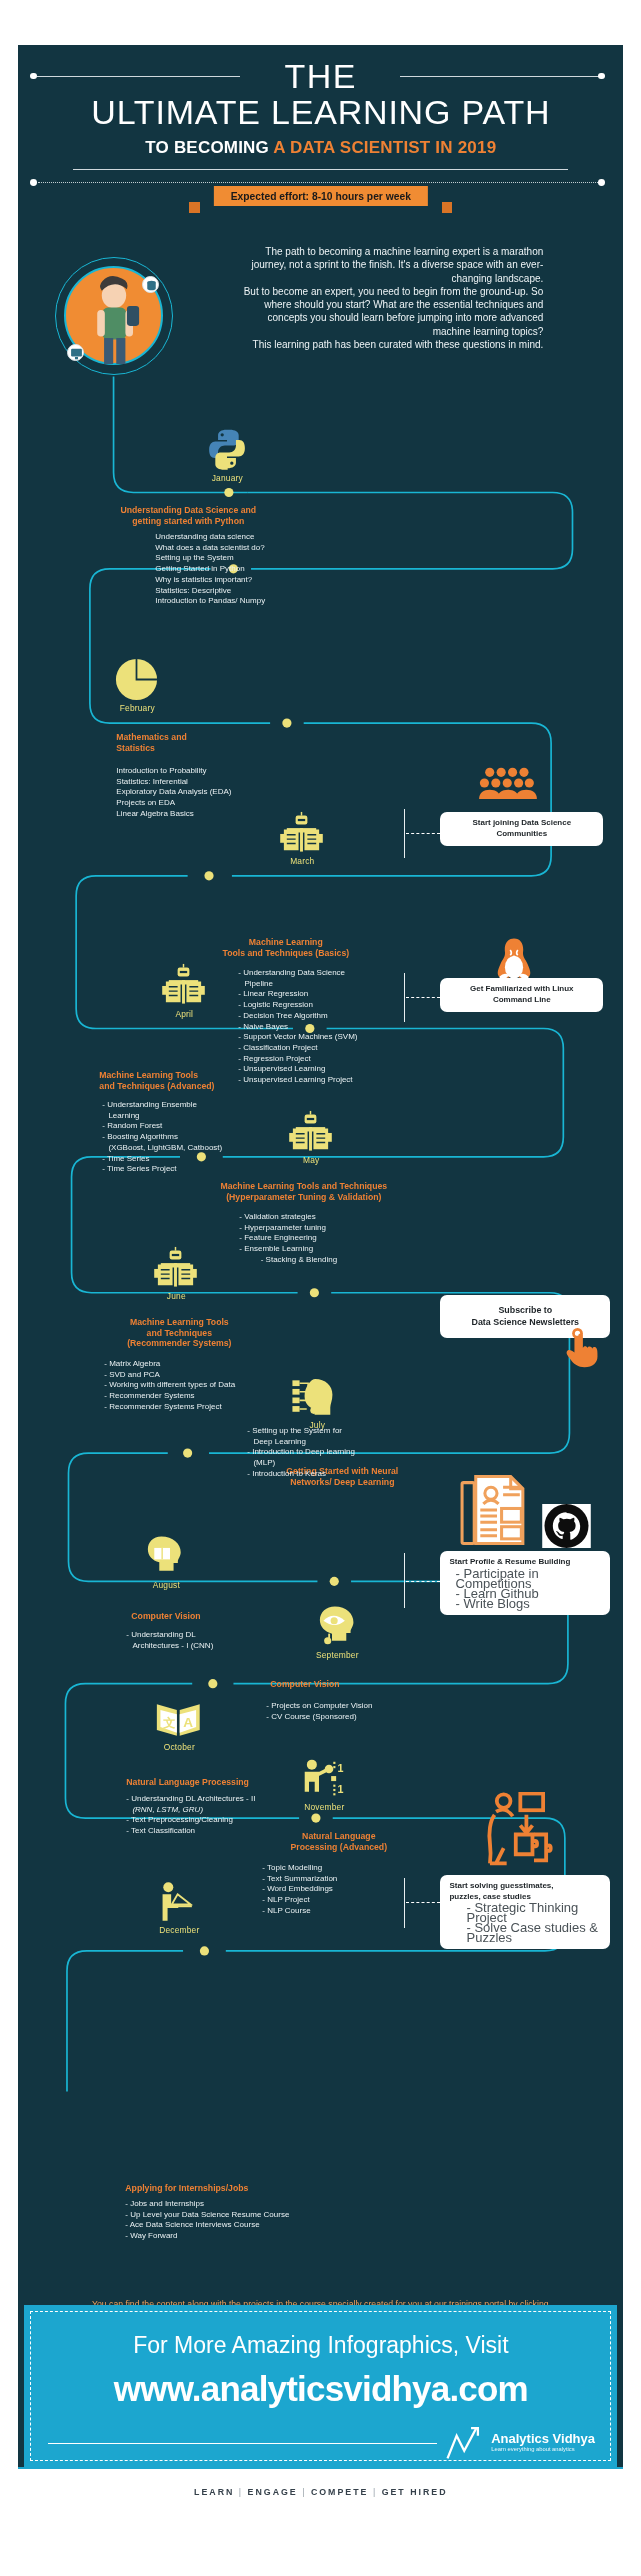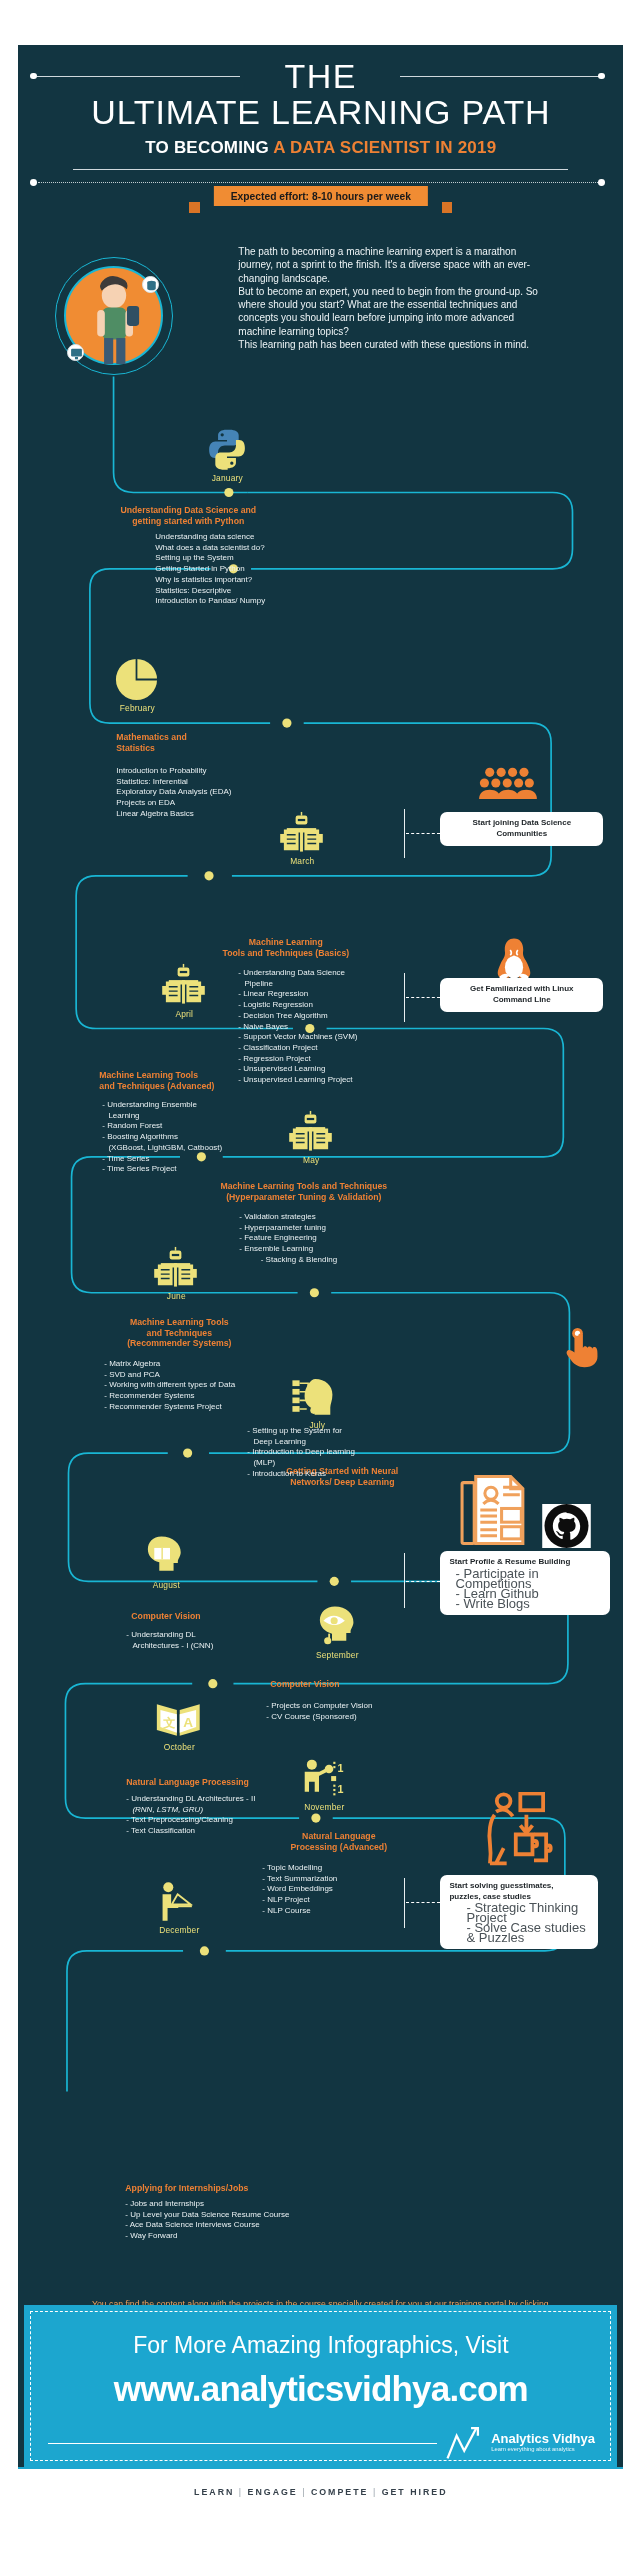--- a/index.html
+++ b/index.html
@@ -59,21 +59,21 @@
   }
   .ribbon-tail {
     position: absolute; top: 157px; width: 10.7px; height: 10.7px;
     background: #d97426;
   }
 
   
   .intro {
     position: absolute; top: 200px; left: 220px; width: 305px;
     color: #eef4f6; font-size: 10px; line-height: 13.3px;
-    text-align: left;
+    text-align: right;
   }
   .avatar-circle {
     position: absolute; left: 46px; top: 221px;
     width: 99px; height: 99px; border-radius: 50%;
     background: #f08c33; border: 2.3px solid #19b6d4;
   }
   .avatar-ring {
     position: absolute; left: 37px; top: 212px;
     width: 118px; height: 118px; border-radius: 50%;
     border: 1.5px solid #19b6d4;
@@ -585,20 +585,24 @@
     <path d="M10 52q6-6 12-2-3 7-12 5z" fill="#fff"></path>
     <path d="M48 52q-6-6-12-2 3 7 12 5z" fill="#fff"></path>
   </svg>
   <div class="c-bracket" style="left:386px; top:928px; height:49px;"></div>
   <div class="c-dash" style="left:388px; top:952px; width:34px;"></div>
   <div class="callout" style="left:422px; top:933px; width:163px;">
     <div class="c-title" style="white-space:pre-line;">Get Familiarized with Linux
 Command Line</div>
   </div>
 
+  <div class="callout" style="left:422px; top:1250px; width:170px; padding:9.2px;">
+    <div class="c-title" style="white-space:pre-line; font-size:8.9px; line-height:12.2px;">Subscribe to
+Data Science Newsletters</div>
+  </div>
   <svg class="c-icon" style="left:548px; top:1283px; width:43px; height:40px;" viewBox="0 0 56 52">
     <circle cx="15" cy="7" r="7" fill="#ee8134"></circle>
     <circle cx="15" cy="7" r="3.4" fill="#fff"></circle>
     <path d="M11 10v22c-4-4-9-5-10-1-1 3 2 6 5 10 4 6 10 10 18 10 11 0 17-6 17-14 0-5 0-8-1-10-1-3-5-3-6 0-0-3-5-4-6-1-1-3-5-3-6 0V10c0-4-6-4-6 0z" fill="#ee8134"></path>
   </svg>
 
   <svg class="c-icon" style="left:441px; top:1427px; width:73px; height:76px;" viewBox="0 0 96 100">
     <rect x="4" y="14" width="16" height="80" rx="2" fill="none" stroke="#f0a15c" stroke-width="4"></rect>
     <path d="M22 6h46l16 16v72H22z" fill="#fff" stroke="#f0a15c" stroke-width="4"></path>
     <path d="M68 6v16h16" fill="none" stroke="#f0a15c" stroke-width="4"></path>
@@ -633,21 +637,21 @@
       <path d="M28 30c-6 8-8 24-6 38 1 8 1 18 0 26"></path>
       <path d="M22 94h22M30 94l10-20"></path>
       <rect x="62" y="2" width="30" height="22"></rect>
       <path d="M70 30v22M62 44l8 10 8-10"></path>
       <path d="M56 56h22v10q6-4 6 2t-6 2v12H56z"></path>
       <path d="M80 56h16v16q6-4 6 2t-6 2v14H80"></path>
     </g>
   </svg>
   <div class="c-bracket" style="left:386px; top:1833px; height:50px;"></div>
   <div class="c-dash" style="left:388px; top:1857px; width:34px;"></div>
-  <div class="callout" style="left:422px; top:1830px; width:158px;">
+  <div class="callout" style="left:422px; top:1830px; width:170px;">
     <div class="c-title left" style="white-space:pre-line;">Start solving guesstimates,
 puzzles, case studies</div>
     <ul style="padding-left:17px;">
       <li>- Strategic Thinking Project</li>
       <li>- Solve Case studies &amp; Puzzles</li>
     </ul>
   </div>
 
   <div class="train-note">You can find the content along with the projects in the course specially created for you at our trainings portal by clicking here</div>
 

